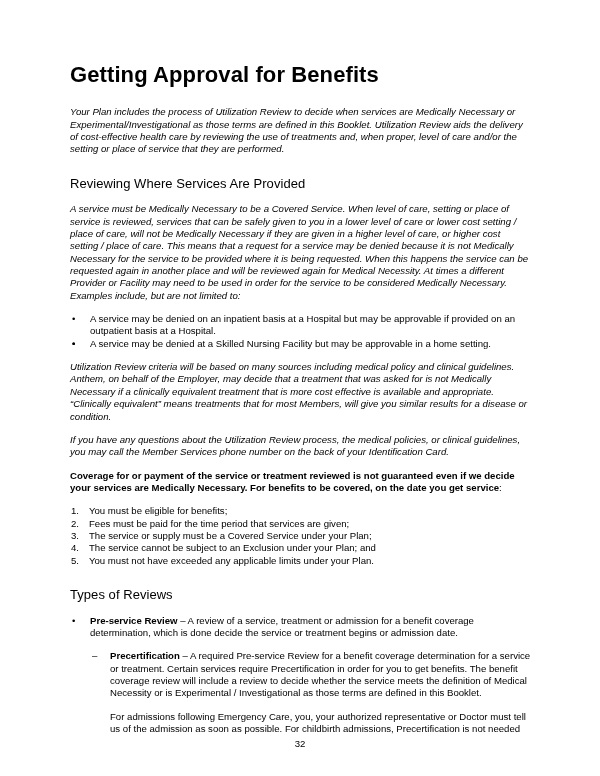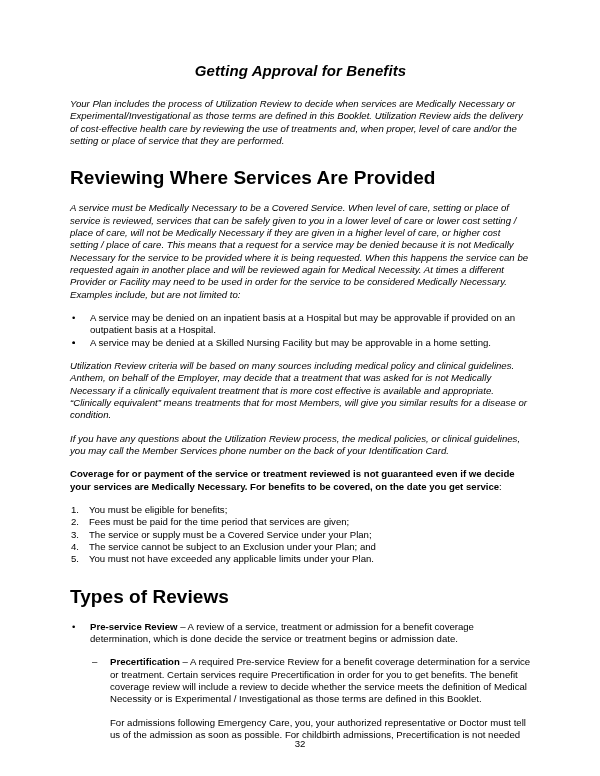--- a/index.html
+++ b/index.html
@@ -24,31 +24,29 @@
     overflow: hidden;
   }
   .content {
     position: absolute;
     left: 70px;
     top: 62px;
     width: 461px;
   }
   
   .doc-title {
-    font-size: 15px;
+    font-size: 22px;
     font-weight: bold;
-    text-align: center;
     letter-spacing: 0.1px;
     margin: 0 0 18px 0;
     line-height: 1.2;
-    font-style: italic;
   }
   .section-heading {
-    font-size: 19px;
-    font-weight: bold;
+    font-size: 13px;
+    font-weight: normal;
     margin: 16px 0 12px 0;
     line-height: 1.2;
     letter-spacing: 0.05px;
   }
   .heading-gap-top {
     margin-top: 20px;
   }
   
   p.body {
     font-size: 9.6px;

